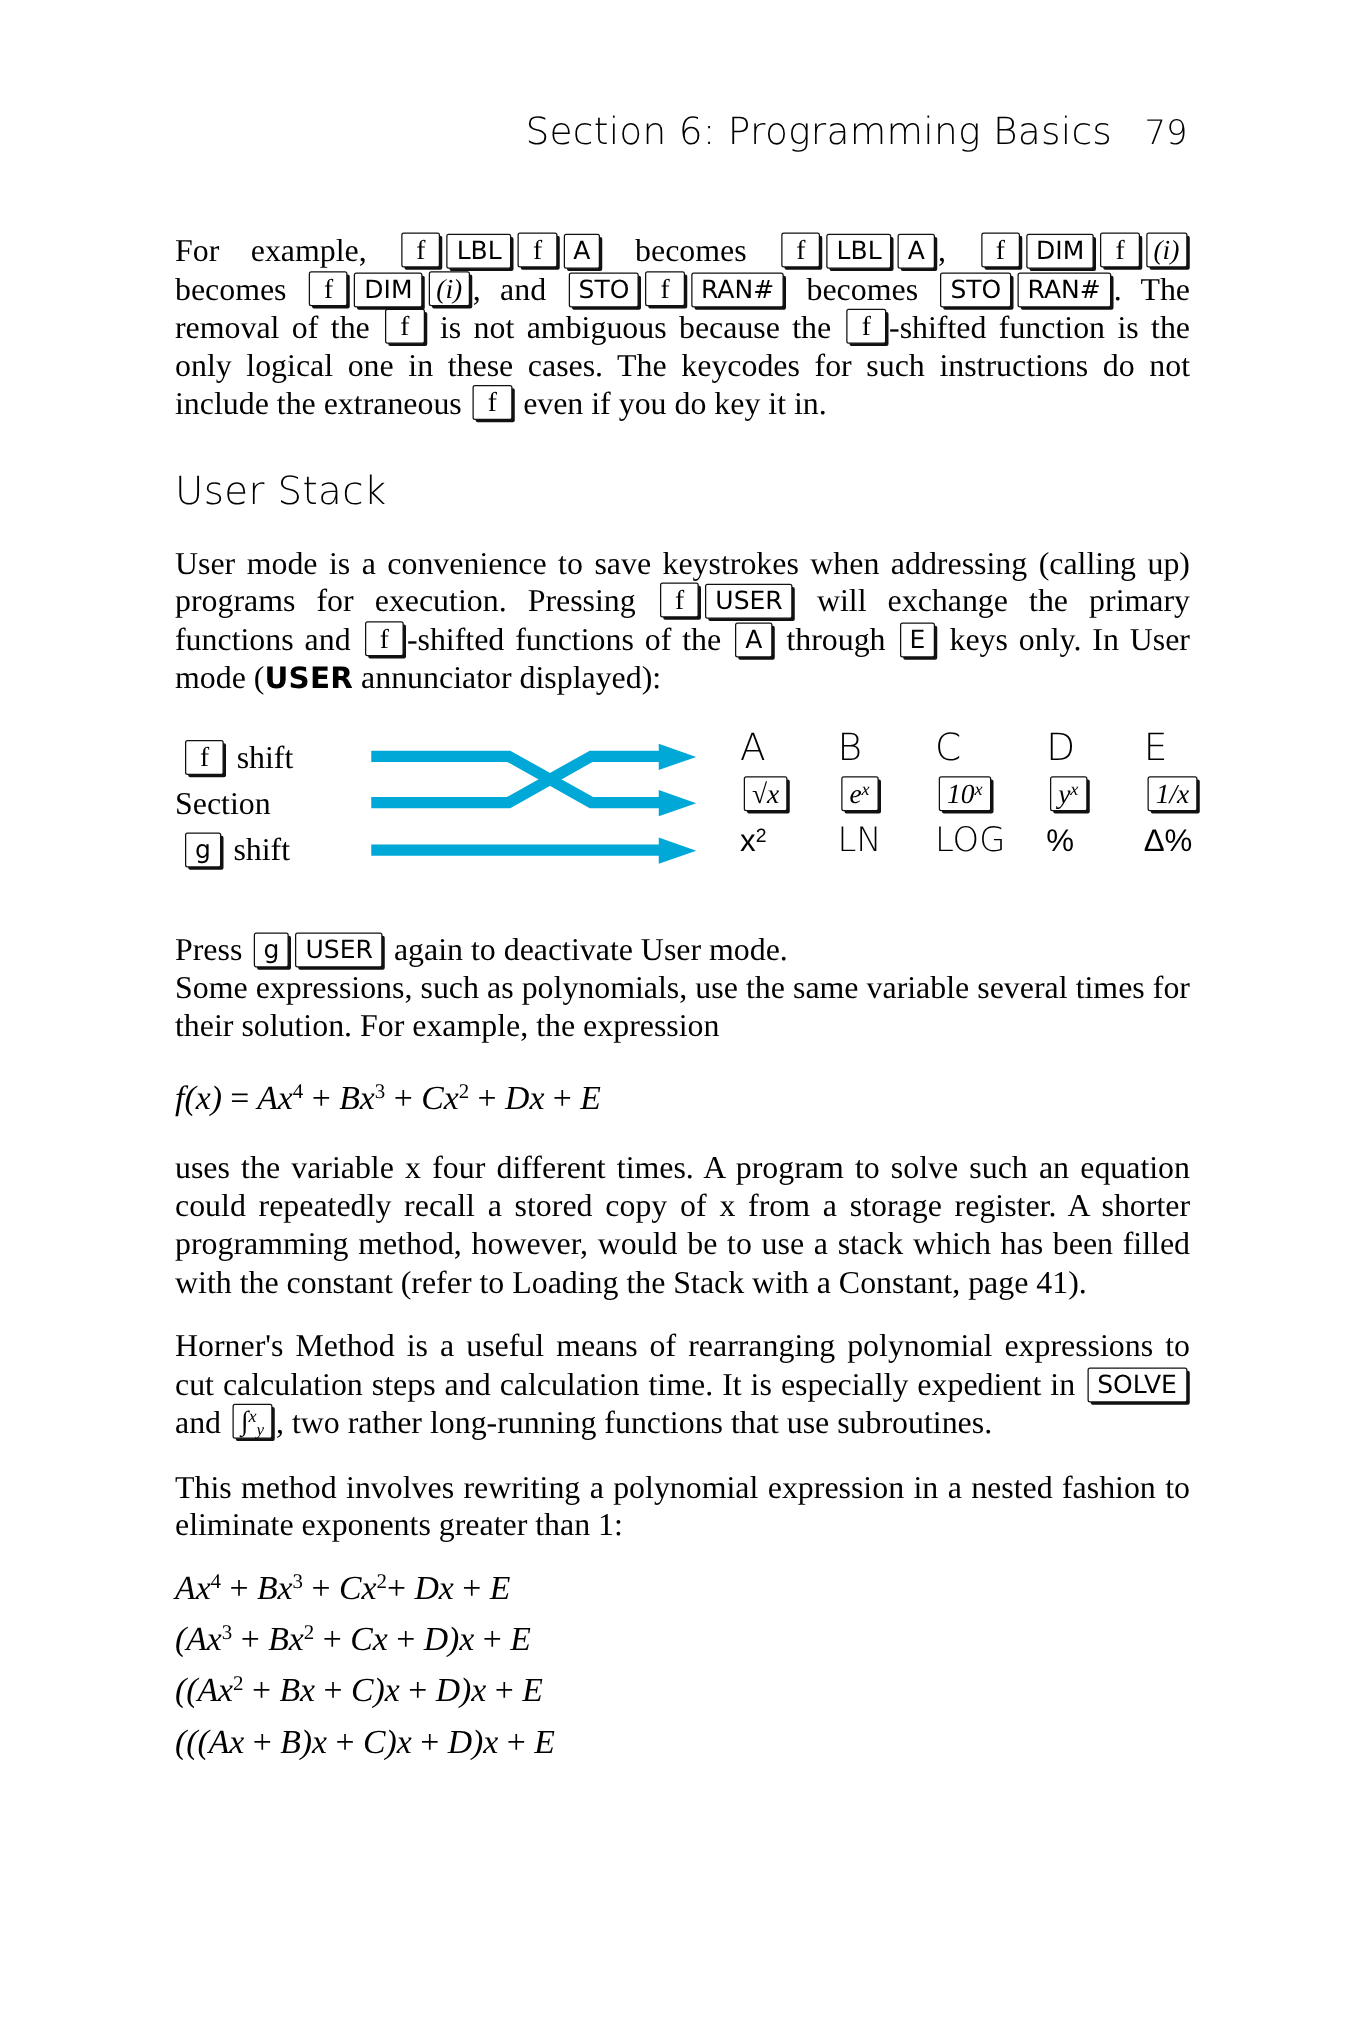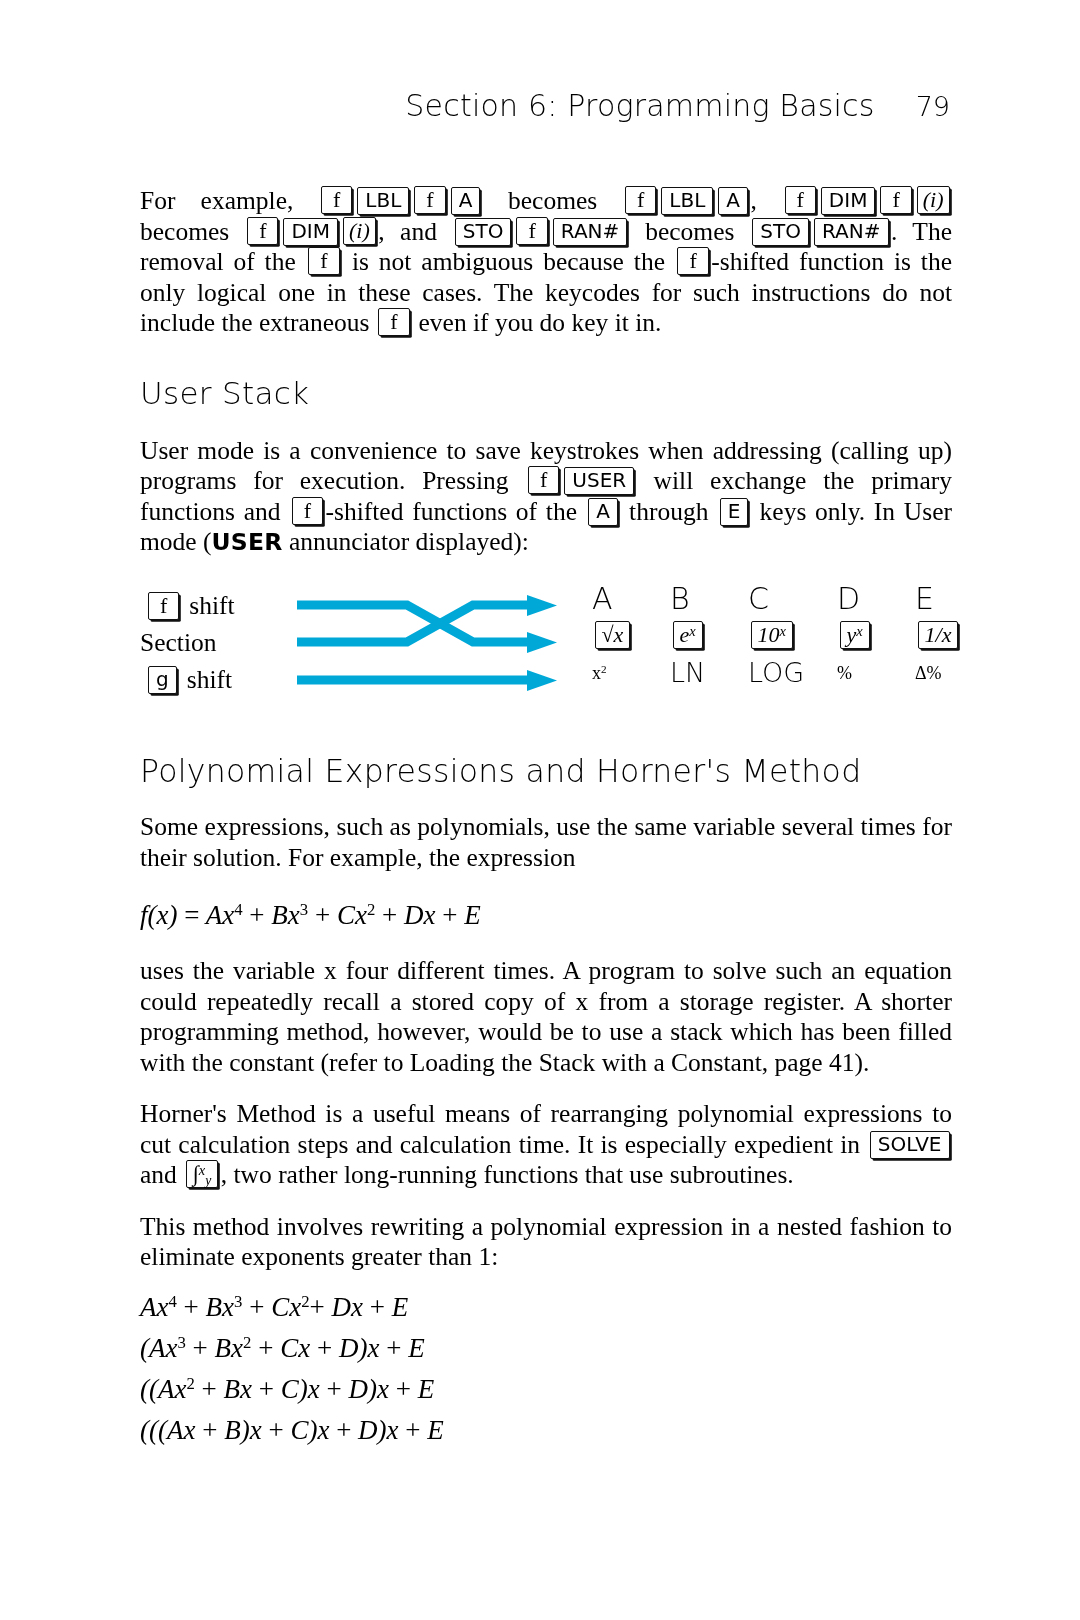--- a/index.html
+++ b/index.html
@@ -34,21 +34,21 @@
     font-family: "DejaVu Sans", "Liberation Sans", sans-serif;
     font-weight: 300;
   }
   .header-title {
     font-size: 30px;
     letter-spacing: 0.2px;
     white-space: nowrap;
   }
   .header-pageno {
     font-size: 27px;
-    margin-left: 41px;
+    margin-left: 26px;
     white-space: nowrap;
   }
 
   
   .content {
     position: absolute;
     left: 140px;
     top: 186px;
     width: 812px;
   }
@@ -179,22 +179,22 @@
   .col-gshift {
     position: absolute;
     top: 70px;
     font-family: "DejaVu Sans", "Liberation Sans", sans-serif;
     font-weight: 300;
     font-size: 27px;
     line-height: 30px;
     white-space: nowrap;
   }
   .col-gshift.small {
-    font-family: Liberation Serif, serif;
-    font-size: 18px;
+    font-family: Liberation Sans, sans-serif;
+    font-size: 25px;
   }
   .col-gshift sup { font-size: 0.62em; vertical-align: 0.5em; line-height: 0; }
 
   
   .math {
     font-family: "Liberation Serif", "DejaVu Serif", serif;
     font-style: italic;
     font-size: 27px;
     text-align: left;
     line-height: 40px;
@@ -300,22 +300,22 @@
           <div class="col-letter">E</div>
           <div class="col-primary">
             <span class="key ital">1/<i>x</i></span>
           </div>
           <div class="col-gshift small">Δ%</div>
         </div>
 
       </div>
     </div>
 
-
-    <h2 class="section big">Polynomial Expressions and Horner's Method</h2>
+    <p class="body nojust gap" style="margin-top:35px;"><span>Press </span><span class="key">g</span><span class="key">USER</span><span> again to deactivate User mode.</span></p>
+
 
     <p class="body">Some expressions, such as polynomials, use the same variable several times for their solution. For example, the expression</p>
 
     <div class="math-block">
       <div class="math">
         <span class="fn">f</span>(<span class="fn">x</span>) <span class="op">=</span> A<span class="fn">x</span><sup>4</sup> <span class="op">+</span> B<span class="fn">x</span><sup>3</sup> <span class="op">+</span> C<span class="fn">x</span><sup>2</sup> <span class="op">+</span> D<span class="fn">x</span> <span class="op">+</span> E
       </div>
     </div>
 
     <p class="body gap">uses the variable x four different times. A program to solve such an equation could repeatedly recall a stored copy of x from a storage register. A shorter programming method, however, would be to use a stack which has been filled with the constant (refer to Loading the Stack with a Constant, page 41).</p>

